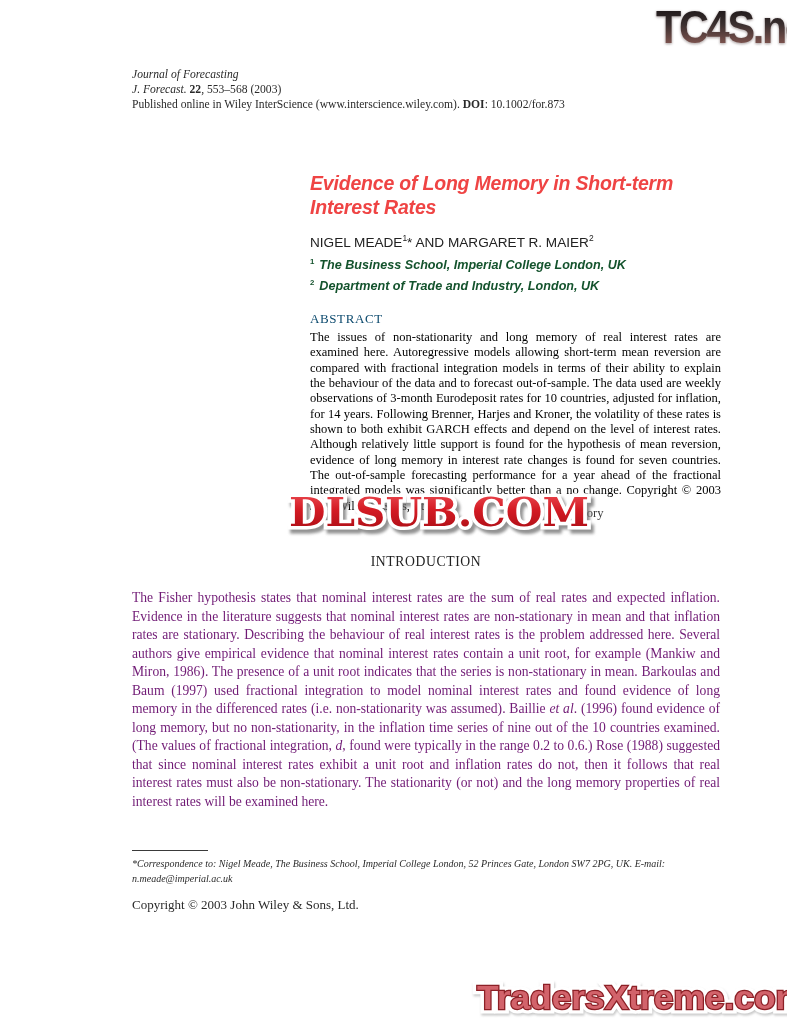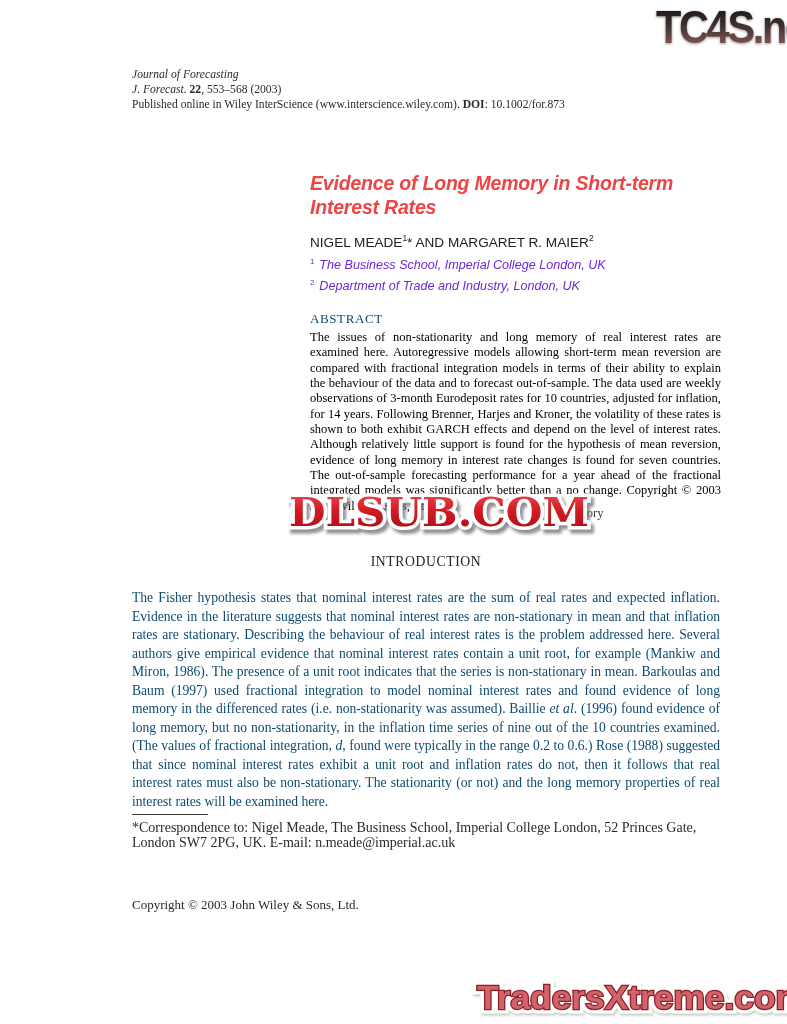--- a/index.html
+++ b/index.html
@@ -26,35 +26,35 @@
     -webkit-background-clip:text;background-clip:text;color:transparent;
     transform:scaleX(0.90);transform-origin:100% 50%;
     filter:drop-shadow(0 1px 1px #b9b2b2) drop-shadow(0 0 1px #d8d2d2);
   }
   
   .title-block{position:absolute;left:278px;top:171px;width:420px;font-family:"Liberation Sans",sans-serif;}
   .paper-title{margin:0;font-size:19.5px;line-height:24px;font-weight:bold;color:#ef4444;letter-spacing:-0.2px;font-style:italic;}
   .authors{margin-top:14px;font-size:13.6px;color:#222;}
   .authors sup,.affil sup{font-size:62%;}
   .affils{margin-top:3px;}
-  .affil{font-size:12.6px;line-height:18px;font-style:italic;color:#6d28d9;}
+  .affil{font-size:12.6px;line-height:18px;font-style:italic;color:#14532d;font-weight:bold;}
   .affil sup{font-style:normal;margin-right:5px;}
   
   .abstract{position:absolute;left:278px;top:311px;width:411px;}
   .abs-heading{font-size:13px;letter-spacing:0.6px;color:#0c4a6e;}
   .abs-text{margin-top:3px;font-size:12.5px;line-height:15.35px;text-align:justify;color:#000000;}
   .kw-frag{position:absolute;left:533px;top:506px;font-size:12.6px;color:#3a3a3a;}
   
   .dlsub{position:absolute;left:249px;top:485px;}
   .traders{position:absolute;left:437px;top:974px;}
   
   .intro-heading{position:absolute;left:100px;top:554px;width:588px;text-align:center;font-size:13.7px;letter-spacing:0.6px;color:#222;}
-  .body-par{position:absolute;left:100px;top:589px;width:588px;font-size:13.6px;line-height:18.55px;text-align:justify;color:#0c4a6e;}
+  .body-par{position:absolute;left:100px;top:589px;width:588px;font-size:13.6px;line-height:18.55px;text-align:justify;color:#701a75;}
   
-  .footnote{position:absolute;left:100px;top:814px;width:588px;font-size:14px;line-height:15.2px;color:#2a2a2a;}
+  .footnote{position:absolute;left:100px;top:850px;width:588px;font-size:10px;line-height:15.2px;color:#2a2a2a;font-style:italic;}
   .footnote-rule{width:76px;border-top:1.3px solid #3a3a3a;margin-bottom:5px;}
   .copyright{position:absolute;left:100px;top:897px;font-size:13px;color:#2a2a2a;}
 </style>
 </head>
 <body>
 
 <div class="page">
 
   <div class="tc4s">
     <span>TC4S.net</span>

